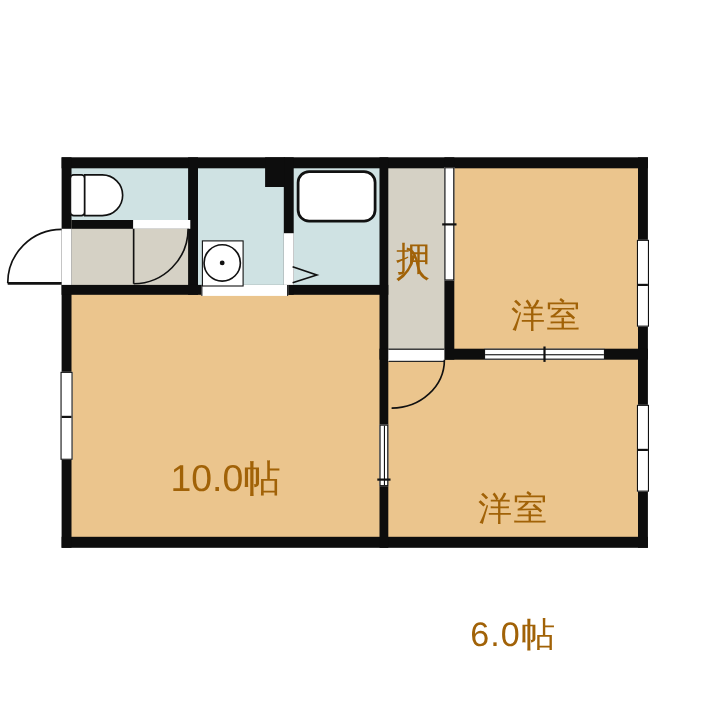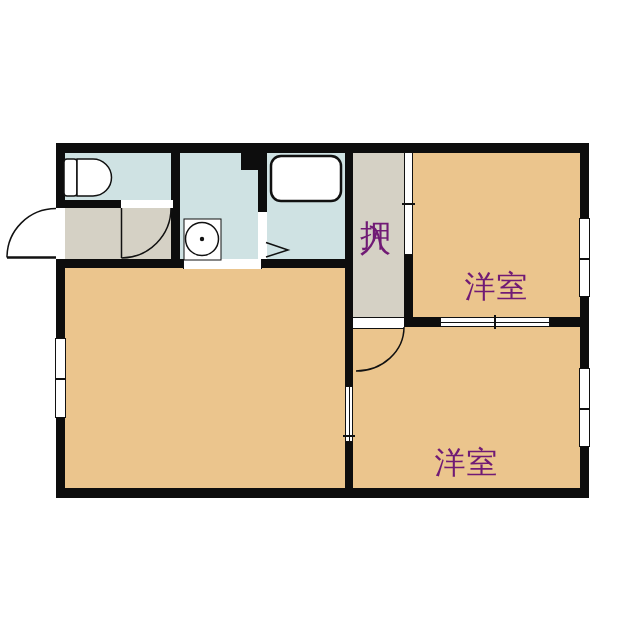--- a/index.html
+++ b/index.html
@@ -6,21 +6,21 @@
   #canvas{position:relative;width:640px;height:640px;background:#fff;overflow:hidden;
           font-family:"Liberation Sans","DejaVu Sans",sans-serif;}
   .abs{position:absolute;}
   .wall{position:absolute;}
   .open{position:absolute;}
   .win{position:absolute;box-sizing:border-box;border:1px solid #111;}
   .win .mid{position:absolute;background:#111;}
   .slide{position:absolute;box-sizing:border-box;border:1px solid #111;}
   .slide .mid{position:absolute;background:#111;}
   .slide .tick{position:absolute;background:#111;}
-  .label{position:absolute;color:#701a75;text-align:center;white-space:pre;}
+  .label{position:absolute;color:#a16207;text-align:center;white-space:pre;}
   .room-label{line-height:38px;font-size:31px;letter-spacing:1px;}
   .ldk-label{line-height:38px;font-size:34px;}
   .vert{writing-mode:vertical-rl;text-orientation:upright;font-size:31px;letter-spacing:3px;line-height:1;}
   svg{position:absolute;left:0;top:0;}
 </style>
 </head>
 <body>
 
 <div id="canvas">
 
@@ -113,19 +113,21 @@
     </g>
   </svg>
 
   <div class="label vert" style="left:360px;top:196px;">押入</div>
 
   <div class="label room-label" style="left:413px;top:192px;width:167px;">
     <div>洋室</div>
   </div>
 
   <div class="label ldk-label" style="left:65px;top:340px;width:280px;">
+    <div>10.0帖</div>
   </div>
 
   <div class="label room-label" style="left:353px;top:368px;width:227px;">
     <div>洋室</div>
+    <div>6.0帖</div>
   </div>
 
 </div>
 
 </body></html>

